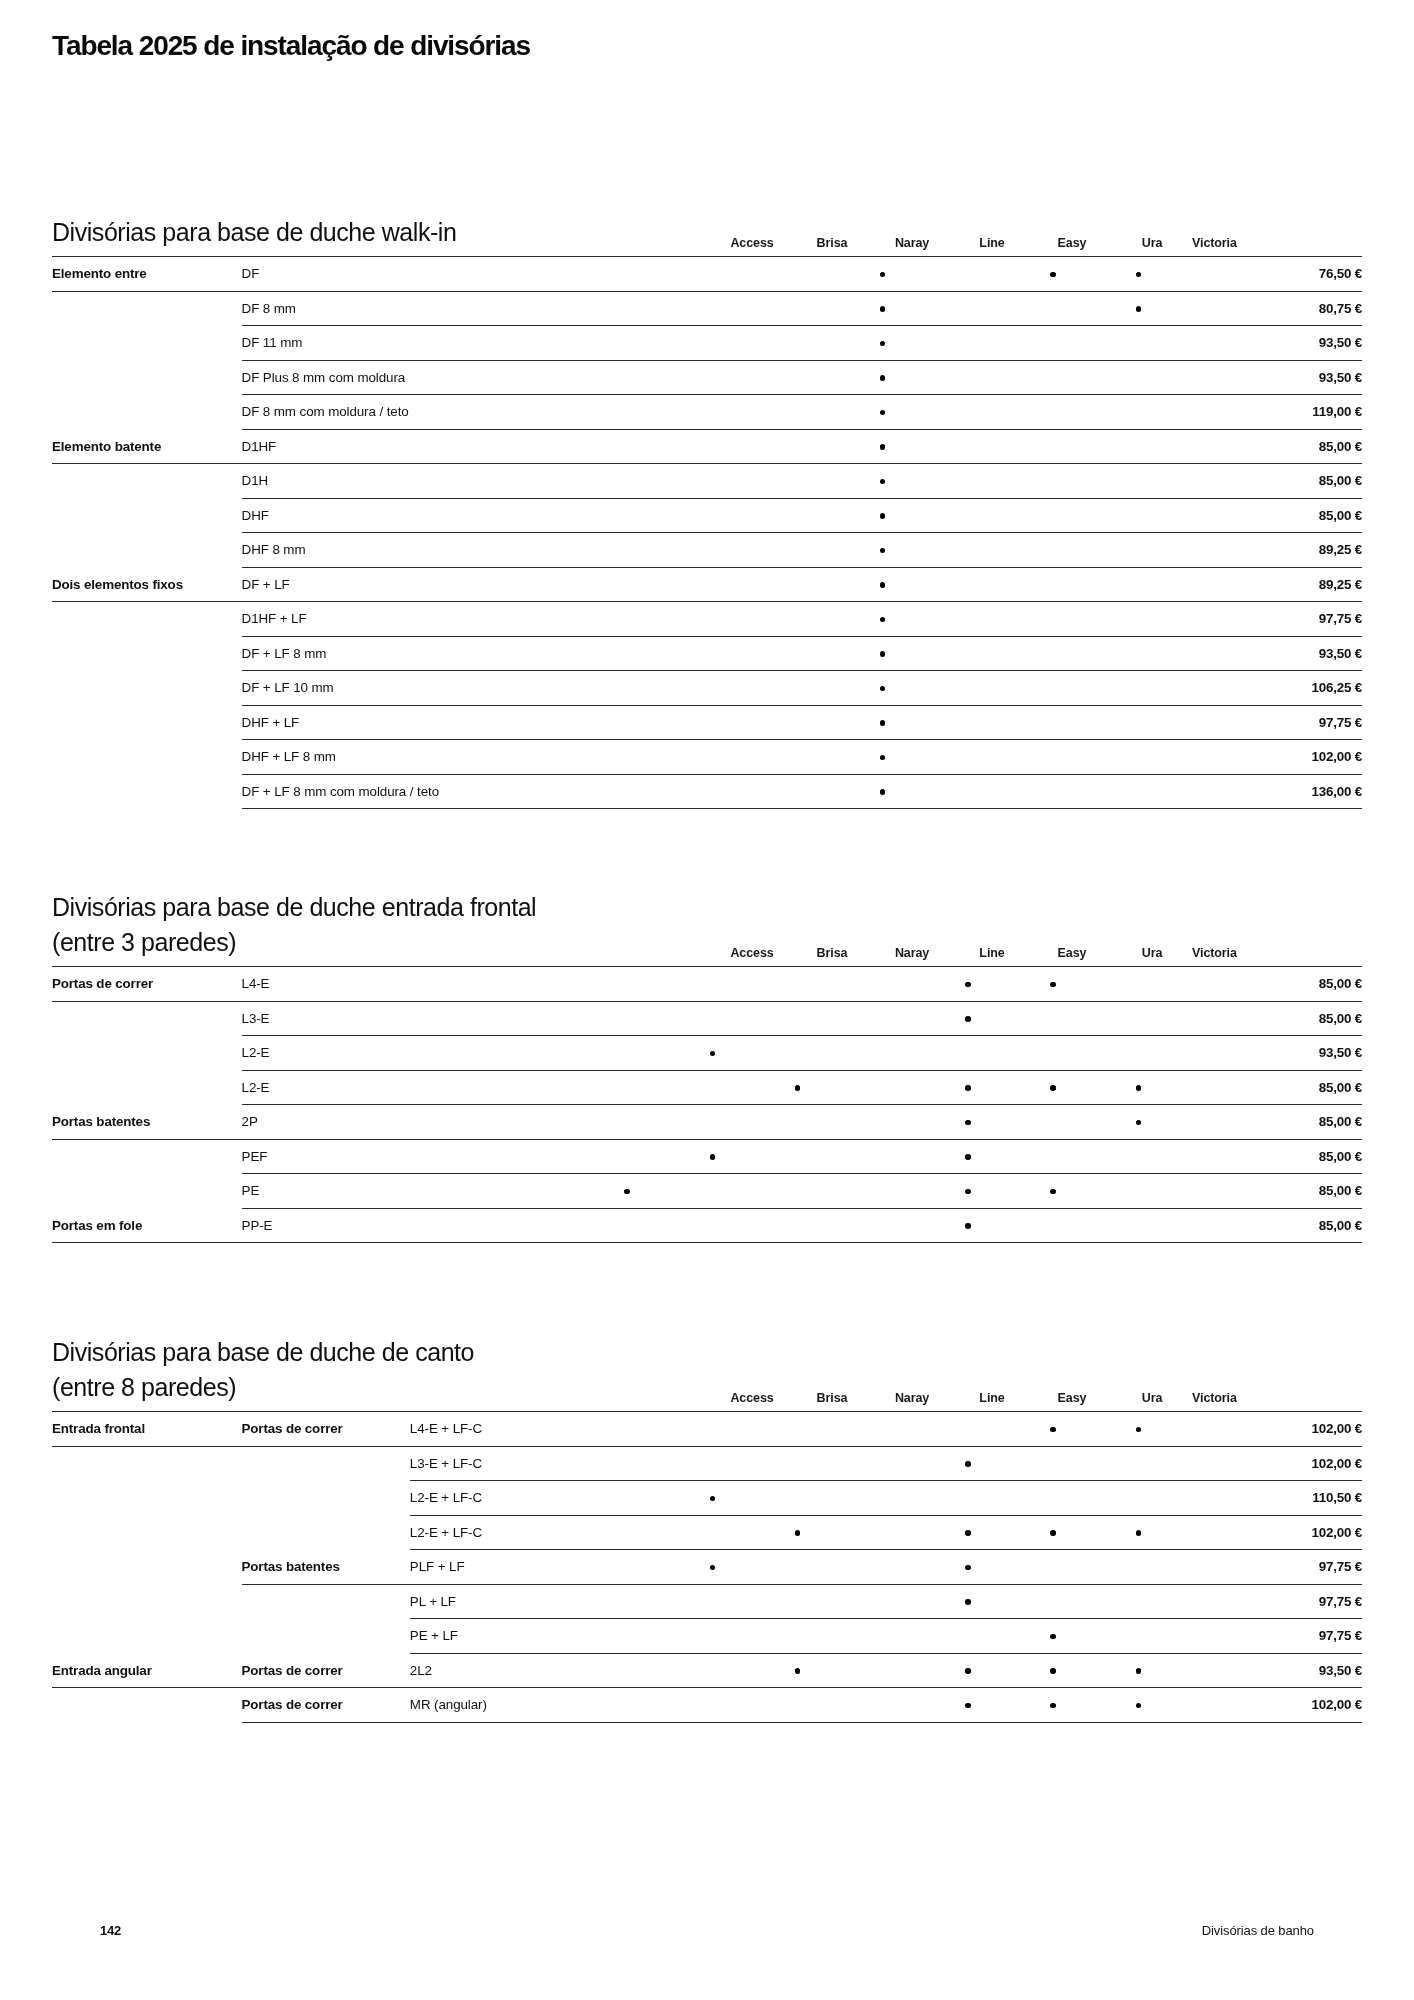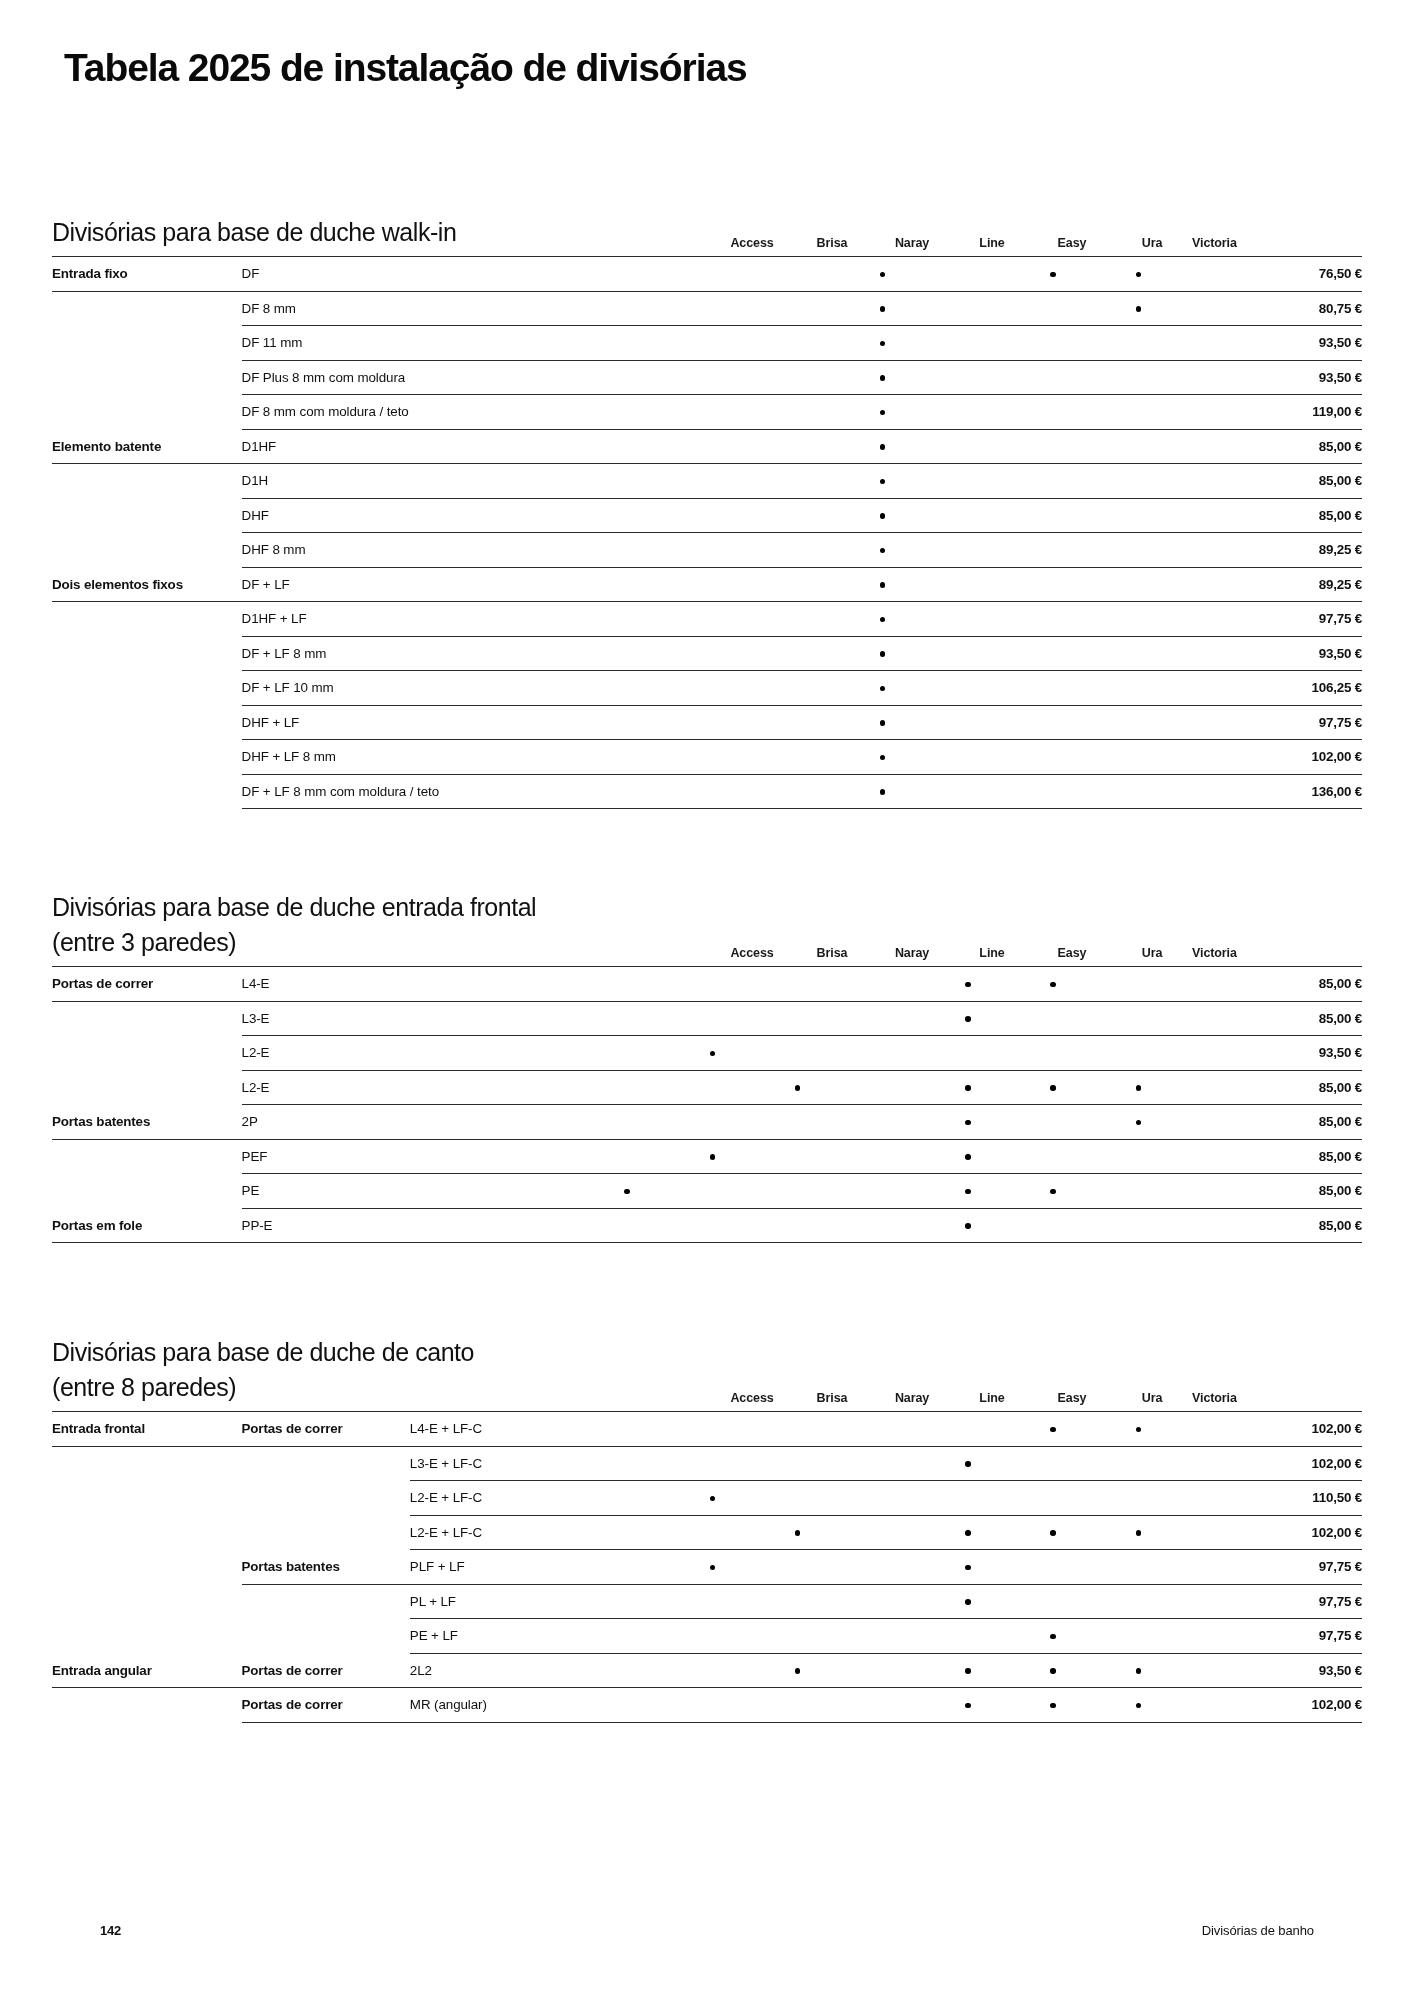--- a/index.html
+++ b/index.html
@@ -21,27 +21,26 @@
     width: 1414px;
     height: 2000px;
     box-sizing: border-box;
     padding: 0 52px;
   }
 
   
   .page-title {
     position: absolute;
     left: 52px;
-    top: 46px;
-    font-size: 39px;
+    top: 30px;
+    font-size: 28px;
     font-weight: 700;
     letter-spacing: -1.1px;
     color: #0a0a0a;
     white-space: nowrap;
-    margin-left: 12px;
   }
 
   
   .section {
     position: absolute;
     left: 52px;
     width: 1310px;
   }
   #section-1 { top: 215px; }
   #section-2 { top: 890px; }
@@ -192,21 +191,21 @@
           <col class="c-brand">
           <col class="c-brand">
           <col class="c-brand">
         <col class="c-brand">
           <col class="c-brand">
           <col class="c-brand">
         <col class="c-price">
       </colgroup>
       <tbody>
           <tr>
-            <td class="cat">Entrada fixo</td>
+            <td class="cat">Elemento entre</td>
             <td class="model">DF</td>
             <td class="brand"></td>
             <td class="brand"></td>
             <td class="brand"></td>
             <td class="brand"><span class="dot"></span></td>
             <td class="brand"></td>
             <td class="brand"><span class="dot"></span></td>
             <td class="brand"><span class="dot"></span></td>
             <td class="price">76,50 €</td>
           </tr>

